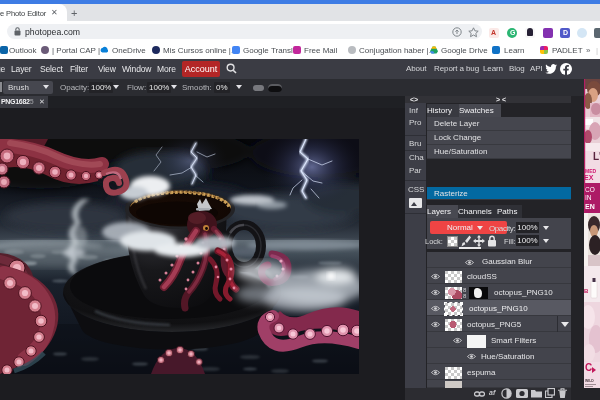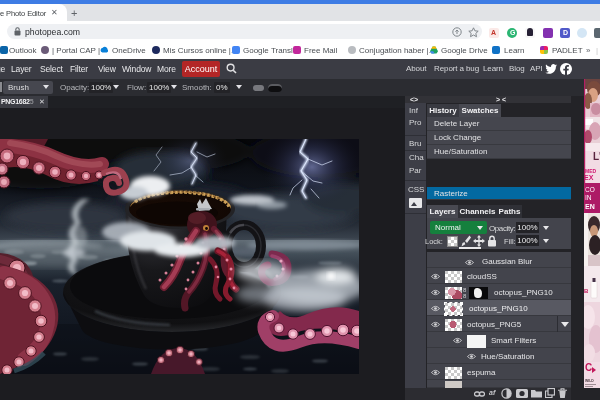--- a/index.html
+++ b/index.html
@@ -32,21 +32,21 @@
 .tri{position:absolute;width:0;height:0;border-left:3.5px solid transparent;border-right:3.5px solid transparent;border-top:4.5px solid #e2e2e6}
 #docbar{left:0;top:96px;width:405px;height:12px;background:#1f2024}
 #doctab{left:0;top:96px;width:48px;height:12px;background:#3c3d44;font-size:7px;letter-spacing:-0.3px;font-weight:bold;color:#f0f0f2;line-height:12px}
 
 #workspace{left:0;top:108px;width:600px;height:292px;background:#1c1c20}
 #canvas{left:0;top:139px;width:359px;height:235px}
 
 #panels{left:405px;top:96px;width:179px;height:304px;background:#232327}
 .plab{position:absolute;font-size:8px;color:#d8d9db}
 .prow{position:absolute;left:22px;width:144px;height:14px;background:#45464e;border-bottom:1px solid #38393f;font-size:8px;color:#e2e2e4;line-height:14px;padding-left:7px}
-.ltab{position:absolute;font-size:8px;font-weight:bold;color:#f2f2f4;line-height:13px;text-align:center}
+.ltab{position:absolute;font-size:8px;font-weight:normal;color:#f2f2f4;line-height:13px;}
 .lrow{position:absolute;left:22px;width:144px;height:16px;background:#43444c;border-bottom:1px solid #37383e;font-size:8px;color:#e6e6e8}
 .eye{position:absolute;width:9px;height:9px}
 .thumb{position:absolute;width:17px;height:12px}
 .ck{background:conic-gradient(#fff 25%,#c9c9c9 0 50%,#fff 0 75%,#c9c9c9 0) 0 0/6px 6px;background-color:#fff}
 
 #ad{left:584px;top:79px;width:16px;height:321px}
 </style></head>
 <body>
 <div id="page">
 <div class="abs" id="bluebar"></div>
@@ -507,21 +507,21 @@
 <div class="prow" style="top:21px">Delete Layer</div>
 <div class="prow" style="top:35px">Lock Change</div>
 <div class="prow" style="top:49px">Hue/Saturation</div>
 <div class="prow" style="top:91px;background:#0369a1;height:13px">Rasterize</div>
 
 <div class="ltab" style="left:22px;top:109px;width:31px;height:13px;background:#484951">Layers</div>
 <div class="ltab" style="left:53px;top:109px;width:39px;height:31px;background:#2f3036">Channels</div>
 <div class="ltab" style="left:92px;top:109px;width:25px;height:17px;background:#2f3036">Paths</div>
 
 <div class="abs" style="left:22px;top:122px;width:144px;height:31px;background:#43444c"></div>
-<div class="abs" style="left:25px;top:125px;width:57px;height:13px;background:#15803d;border-radius:2px;font-size:8px;color:#f0f0f2;line-height:13px;padding-left:5px">Normal</div>
+<div class="abs" style="left:25px;top:125px;width:77px;height:13px;background:#ef4444;border-radius:2px;font-size:8px;color:#f0f0f2;line-height:13px;padding-left:17px">Normal</div>
 <div class="tri" style="left:72px;top:130px;border-top-color:#e8e8ea"></div>
 <div class="plab" style="left:84px;top:128px;font-size:8px;letter-spacing:-0.4px">Opacity:</div>
 <div class="abs" style="left:111px;top:126px;width:23px;height:11px;background:#232327;font-size:8px;color:#ececee;line-height:11px;text-align:center">100%</div>
 <div class="tri" style="left:138px;top:130px;border-top-color:#e8e8ea"></div>
 <div class="plab" style="left:20px;top:141px;font-size:7.5px">Lock:</div>
 <div class="abs ck" style="left:42px;top:140px;width:11px;height:11px;border:1px solid #888"></div>
 <svg class="abs" style="left:56px;top:139px" width="10" height="12" viewBox="0 0 10 12">
         <path d="M8.5 0.5 L4 6 l2 2 L10 2.5 Z M3.5 7 l-2 1 -1 3.5 3.8 -2.2 Z" fill="#e4e4e6"></path>
       </svg>
 <svg class="abs" style="left:68px;top:139px" width="12" height="12" viewBox="0 0 12 12">

